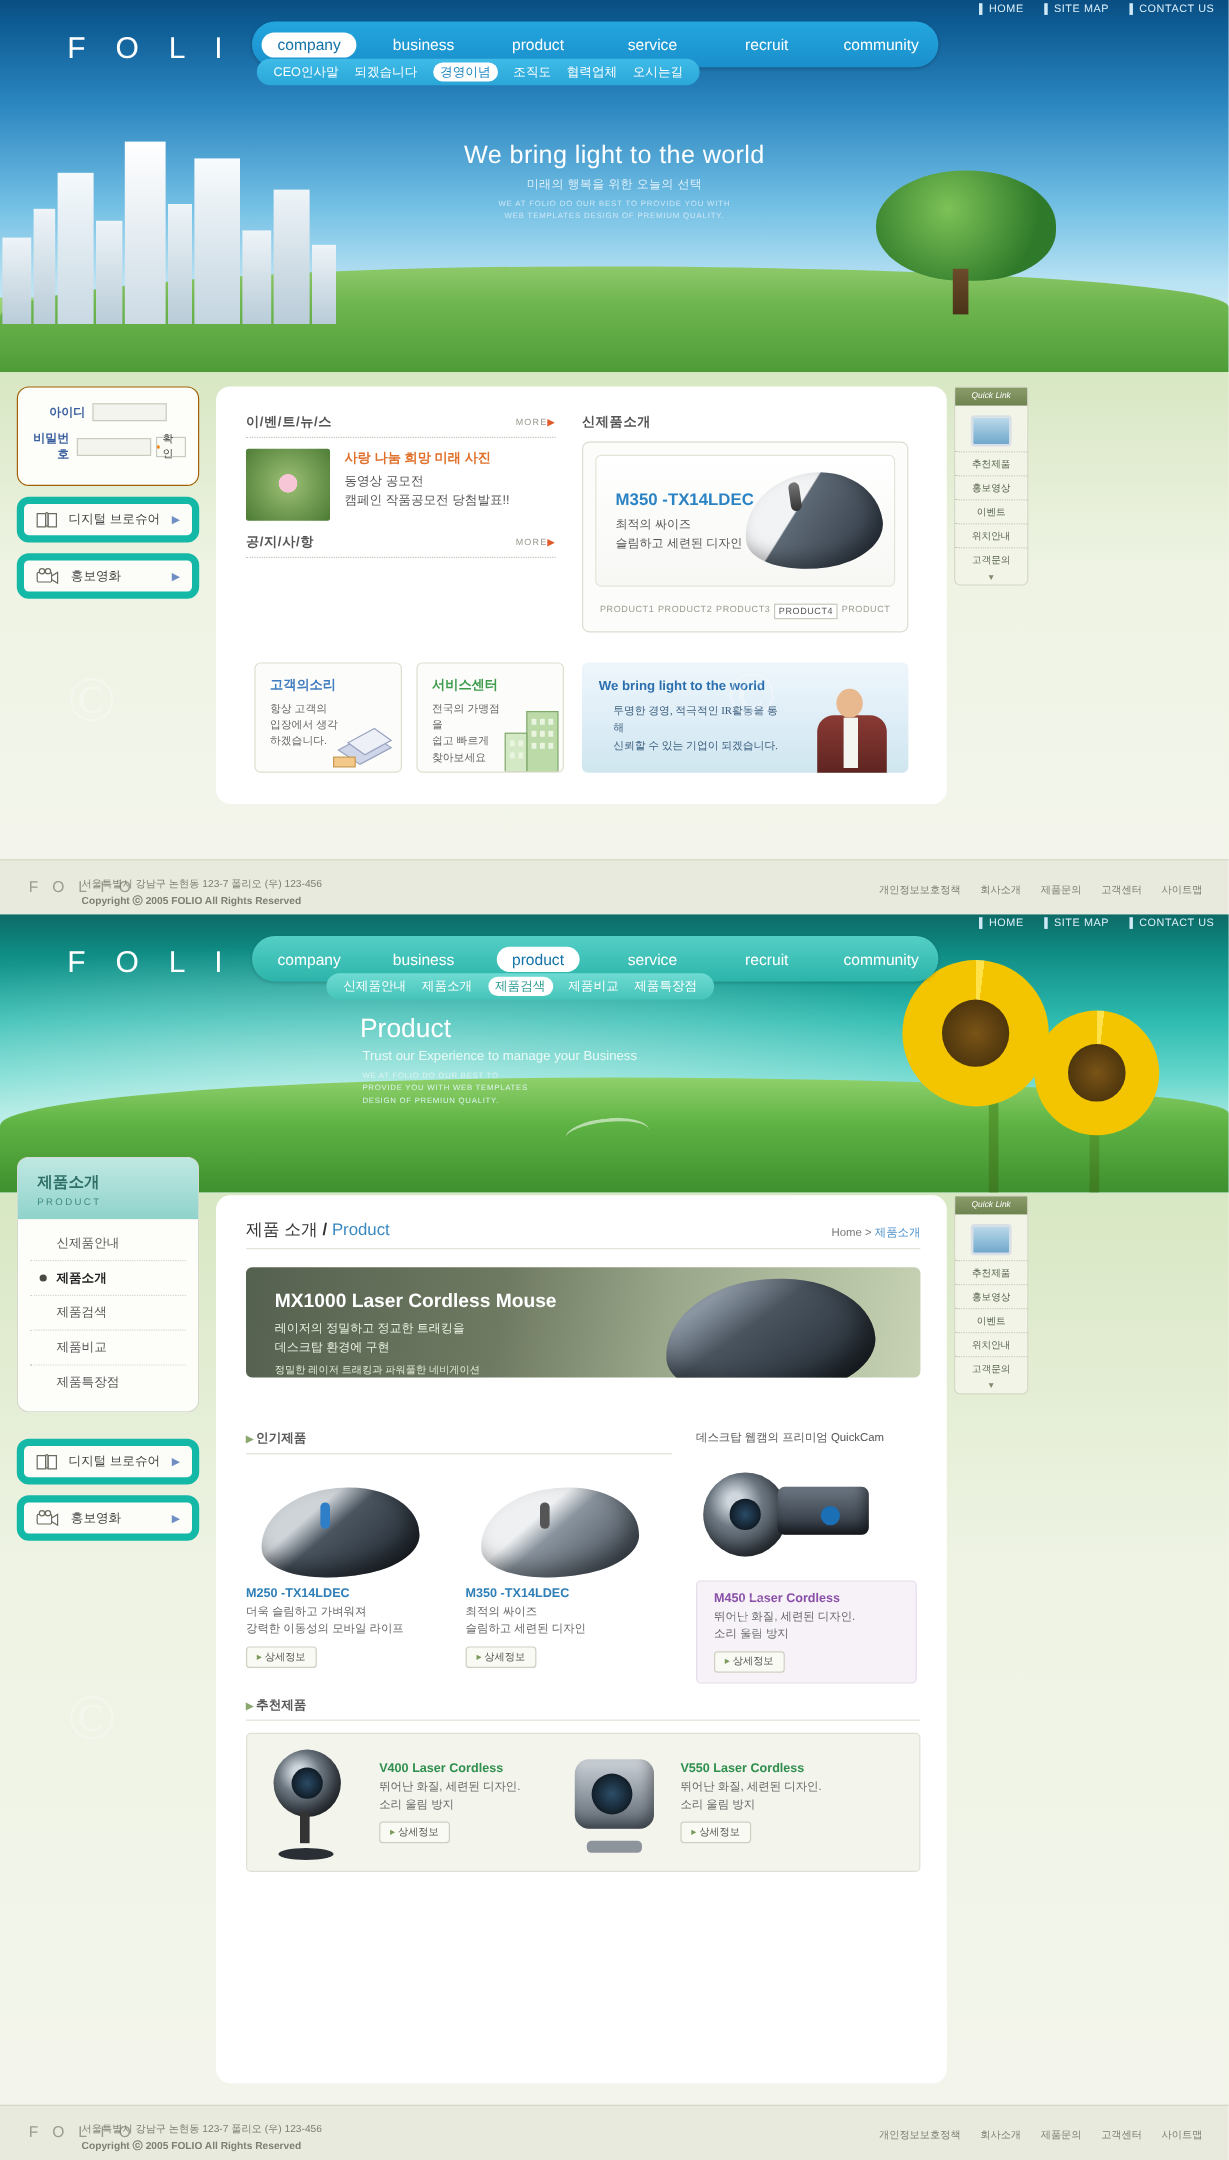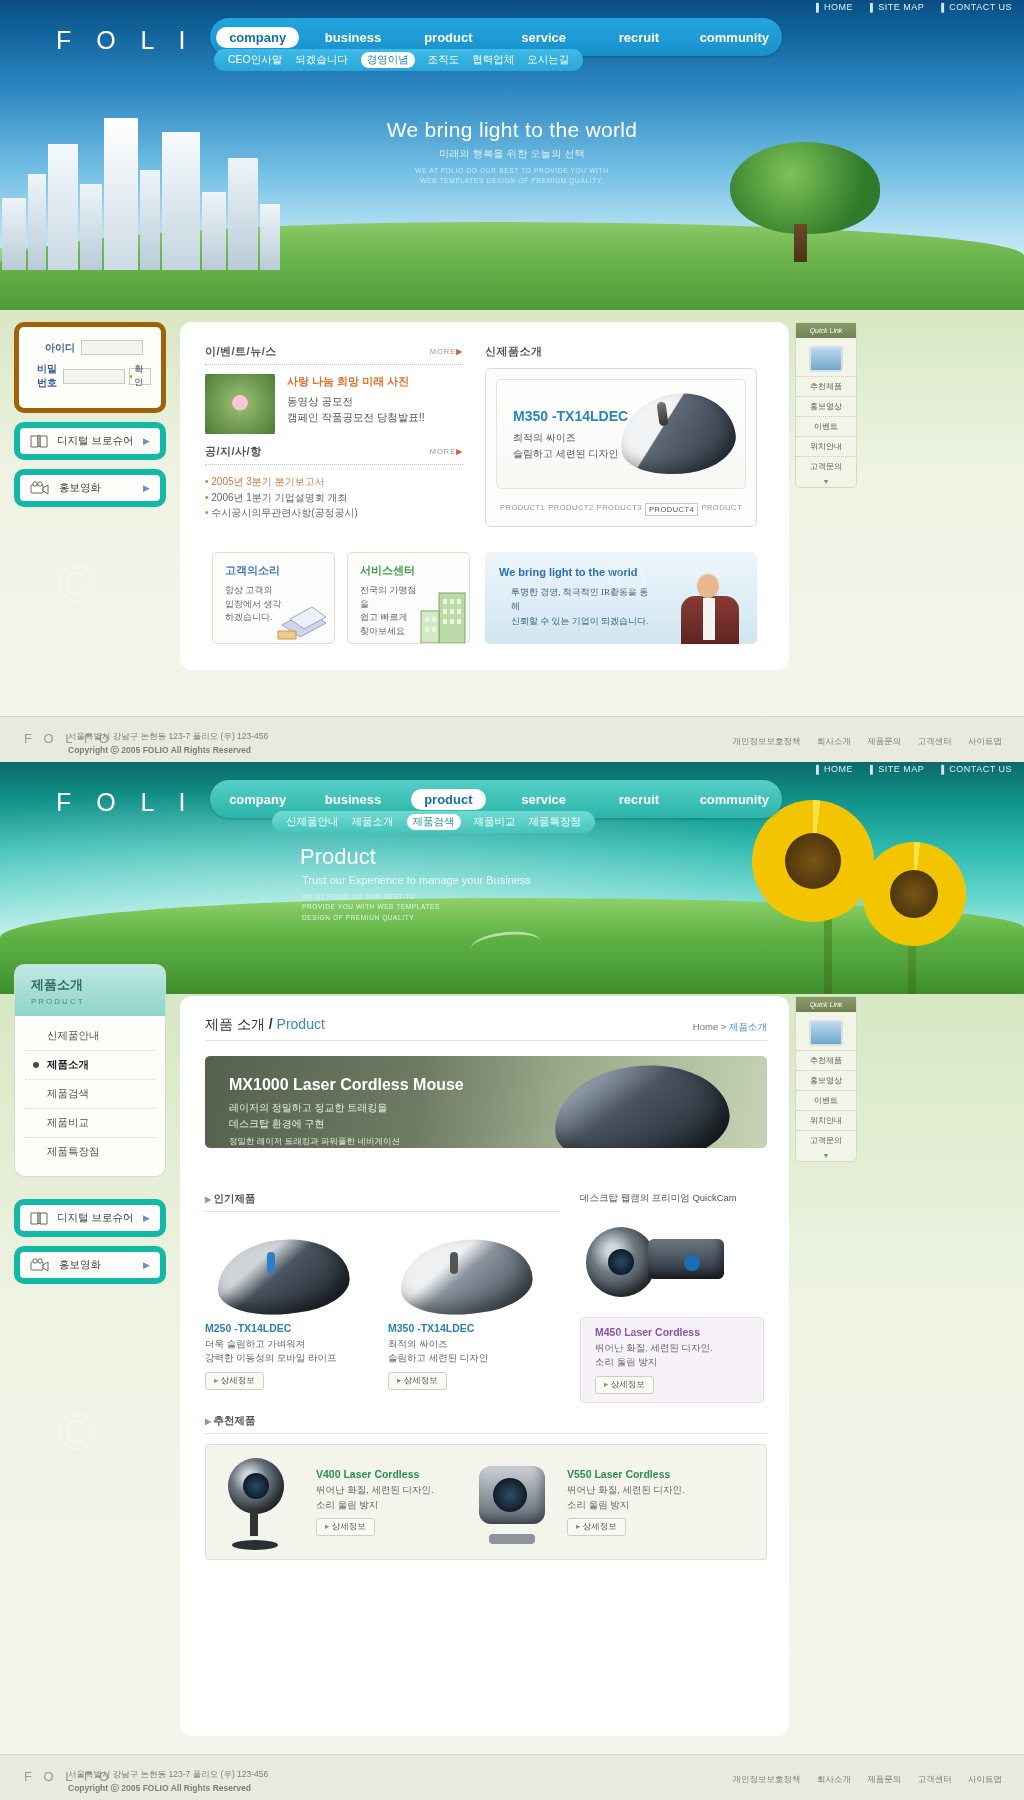--- a/index.html
+++ b/index.html
@@ -15,21 +15,21 @@
               color:#dff1fb; font-family:"Liberation Sans", sans-serif; }
   .toplinks span { margin-left:14px; }
   .toplinks span:before { content:"▌"; font-size:8px; margin-right:2px; color:#cfe9f7; }
 
   .logo { position:absolute; left:56px; top:26px; font-size:25px; letter-spacing:9px;
           color:#fff; font-family:"Liberation Sans", sans-serif; font-weight:300;}
 
   .navwrap { position:absolute; left:210px; top:18px; width:572px; height:38px; }
   .navbar { width:572px; height:38px; border-radius:19px; display:flex;
             align-items:center; }
-  .navbar a { flex:1; text-align:center; font-size:13px; font-weight:bold;
+  .navbar a { flex:1; text-align:center; font-size:13px; font-weight:normal;
               color:#fff; text-decoration:none; }
   .navbar a.active { color:#1572a8; }
   .navbar a.active .pill { background:#fff; border-radius:11px; padding:3px 13px; display:inline-block; }
   .subnav { position:absolute; left:214px; top:49px; height:22px; border-radius:11px;
             display:flex; align-items:center; padding:0 14px; gap:13px; }
   .subnav a { font-size:10.5px; color:#fff; text-decoration:none; white-space:nowrap; }
   .subnav a.active { background:#fff; border-radius:8px; padding:1px 6px; }
 
   
   .hero1 { position:relative; height:310px; overflow:hidden;
@@ -56,21 +56,21 @@
       background:linear-gradient(#6b4b2a,#4a3318); }
 
   
   .band1 { background:#e8efd8; position:relative; }
   .band1:before{ content:""; position:absolute; inset:0;
      background:linear-gradient(#d8e7c3,#eef3e3 40%, #f3f5ec); }
   .wrap { position:relative; width:1024px; }
 
   
   .sidecol { position:absolute; left:14px; width:152px; }
-  .card { background:#fdfdfa; border:5px solid #a16207; border-radius:10px; }
+  .card { background:#fdfdfa; border:1px solid #a16207; border-radius:10px; }
   .login { padding:13px 10px 11px 10px; }
   .loginrow { display:flex; align-items:center; margin-bottom:7px; }
   .loginrow label { width:46px; font-size:10px; color:#3a5f9e; font-weight:bold; text-align:right; margin-right:6px;}
   .loginrow input { width:62px; height:15px; border:1px solid #c9cbbe; background:#f4f4ee; }
   .okbtn { margin-left:4px; width:35px; height:17px; border:1px solid #c9cbbe; background:#fbfbf6;
            font-size:9px; color:#444; display:flex; align-items:center; justify-content:center; gap:2px;}
   .okbtn b { width:3px; height:3px; background:#f07800; border-radius:50%; display:inline-block; }
 
   .sidebtn { margin-top:9px; height:38px; display:flex; align-items:center; padding:0 10px;
              background:#fcfcf8; border:6px solid #14b8a6; border-radius:10px; }
@@ -342,25 +342,20 @@
             </div>
           </div>
         </div>
 
         <div style="position:absolute;left:25px;top:122px;width:258px;">
           <div class="sechead">
             <span class="ttl">공/지/사/항</span>
             <span class="more"><span>MORE</span><b>▶</b></span>
           </div>
           <div class="dotline"></div>
-          <ul class="notice">
-            <li class="hot">2005년 3분기 분기보고서</li>
-            <li>2006년 1분기 기업설명회 개최</li>
-            <li>수시공시의무관련사항(공정공시)</li>
-          </ul>
         </div>
 
         <div style="position:absolute;left:305px;top:22px;width:272px;">
           <div class="sechead" style="margin-bottom:9px;">
             <span class="ttl">신제품소개</span>
           </div>
           <div class="npbox">
             <div class="npinner">
               <h3>M350 -TX14LDEC</h3>
               <p><span>최적의 싸이즈</span><br><span>슬림하고 세련된 디자인</span></p>

